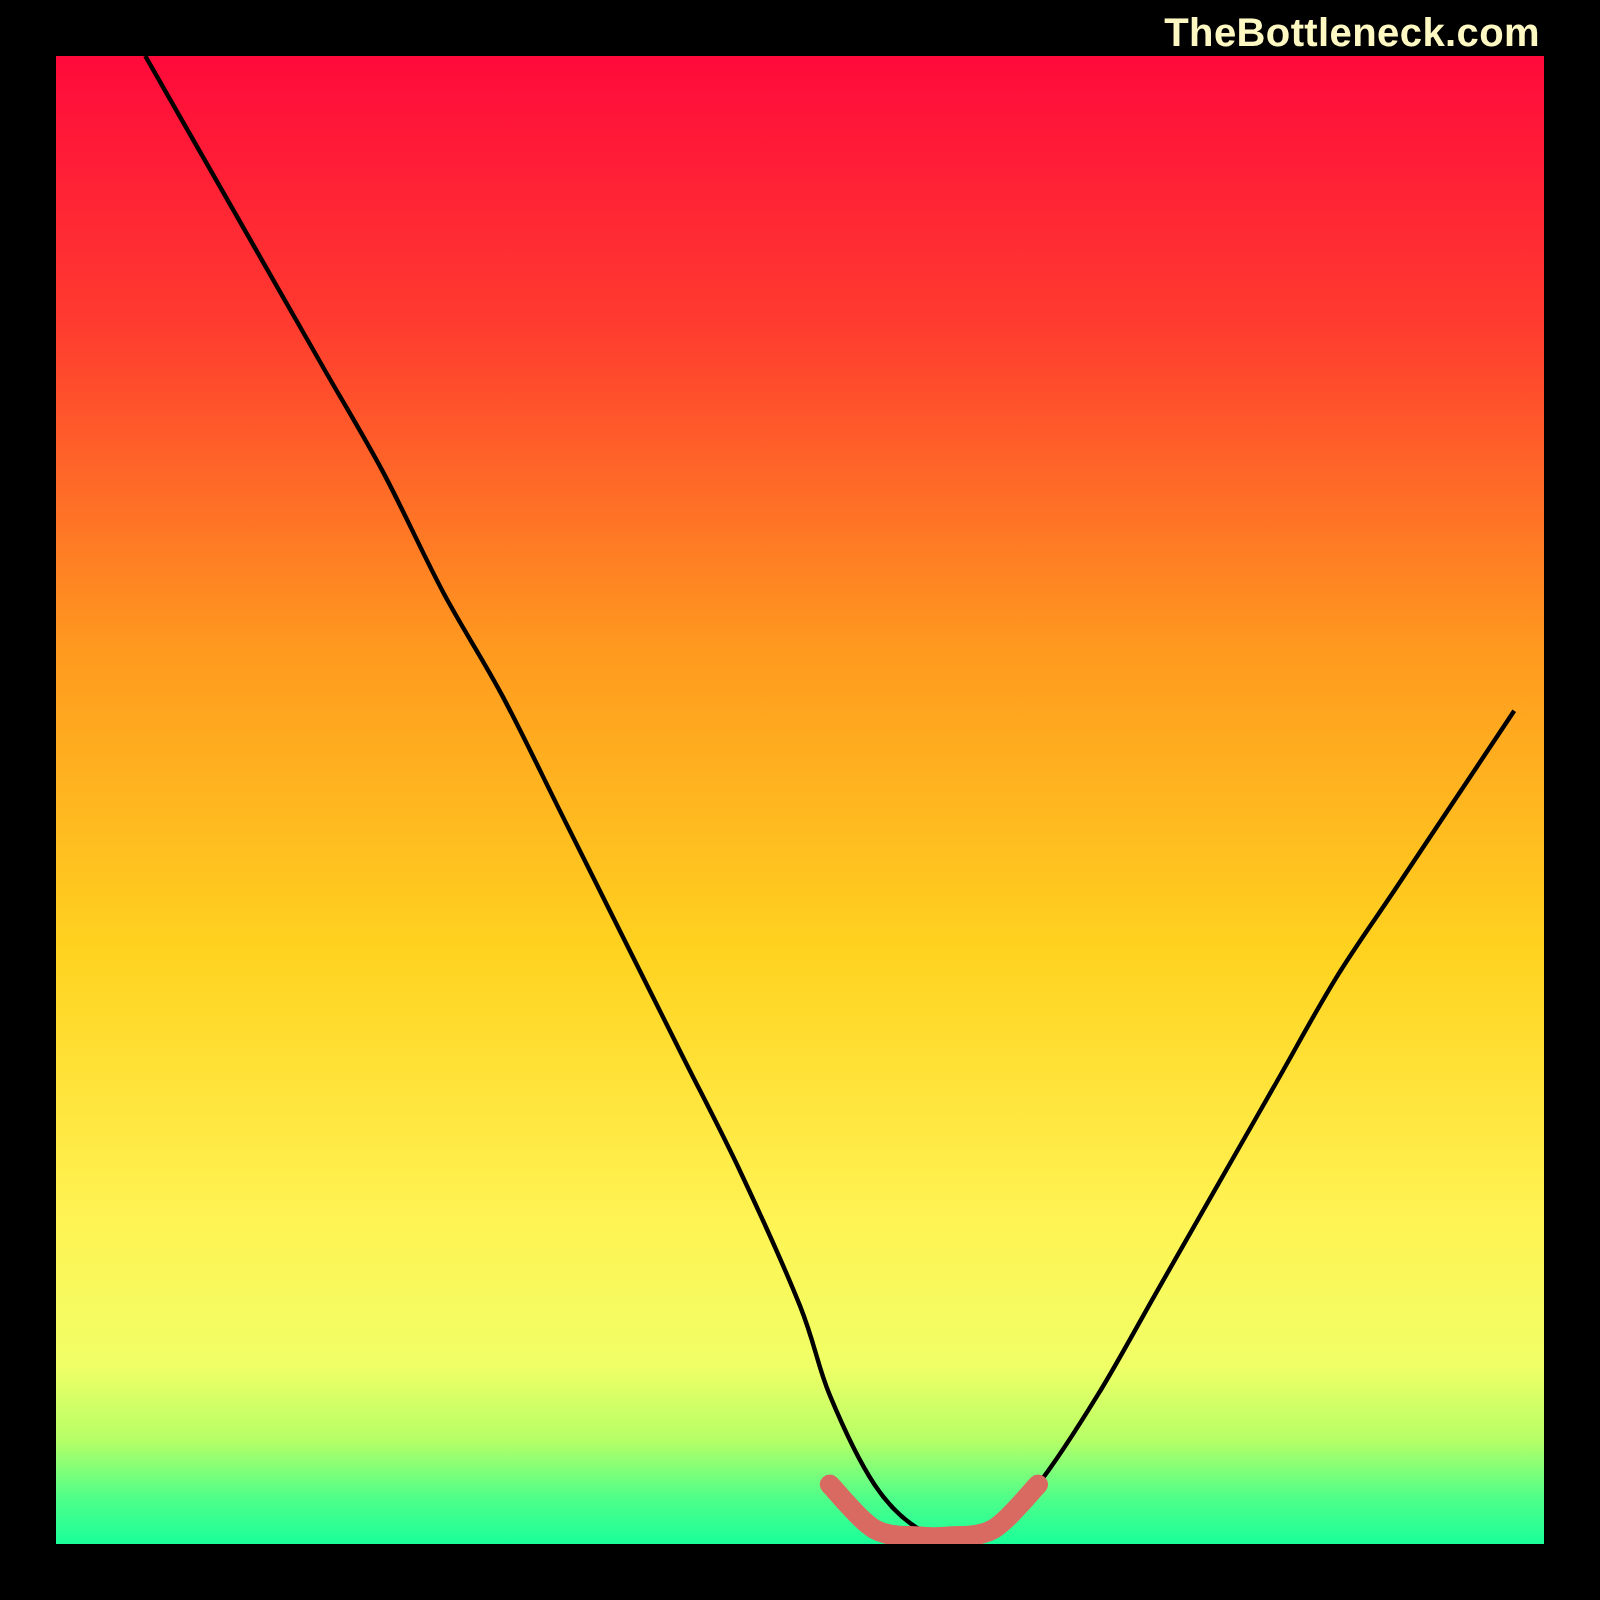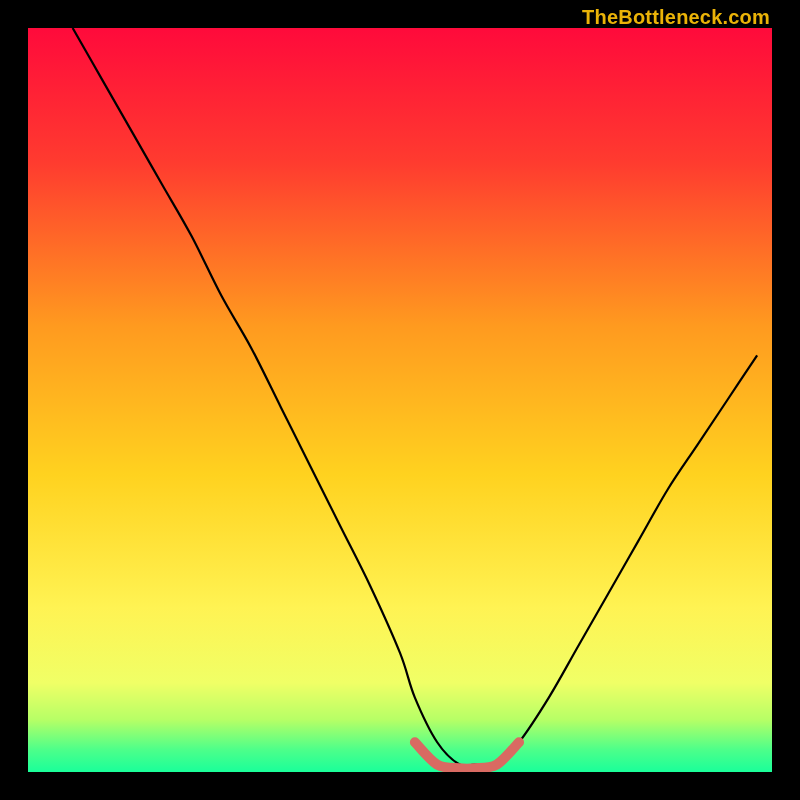--- a/index.html
+++ b/index.html
@@ -14,21 +14,21 @@
   .frame {
     position: absolute;
     inset: 0;
     box-sizing: border-box;
     border: 28px solid #000;
   }
   .watermark {
     position: absolute;
     top: 6px;
     right: 30px;
-    color: #eab308;
+    color: #fef9c3;
     font-size: 20px;
     font-weight: 600;
     letter-spacing: 0.2px;
     z-index: 5;
   }
   svg {
     display: block;
   }
 </style>
 </head>

